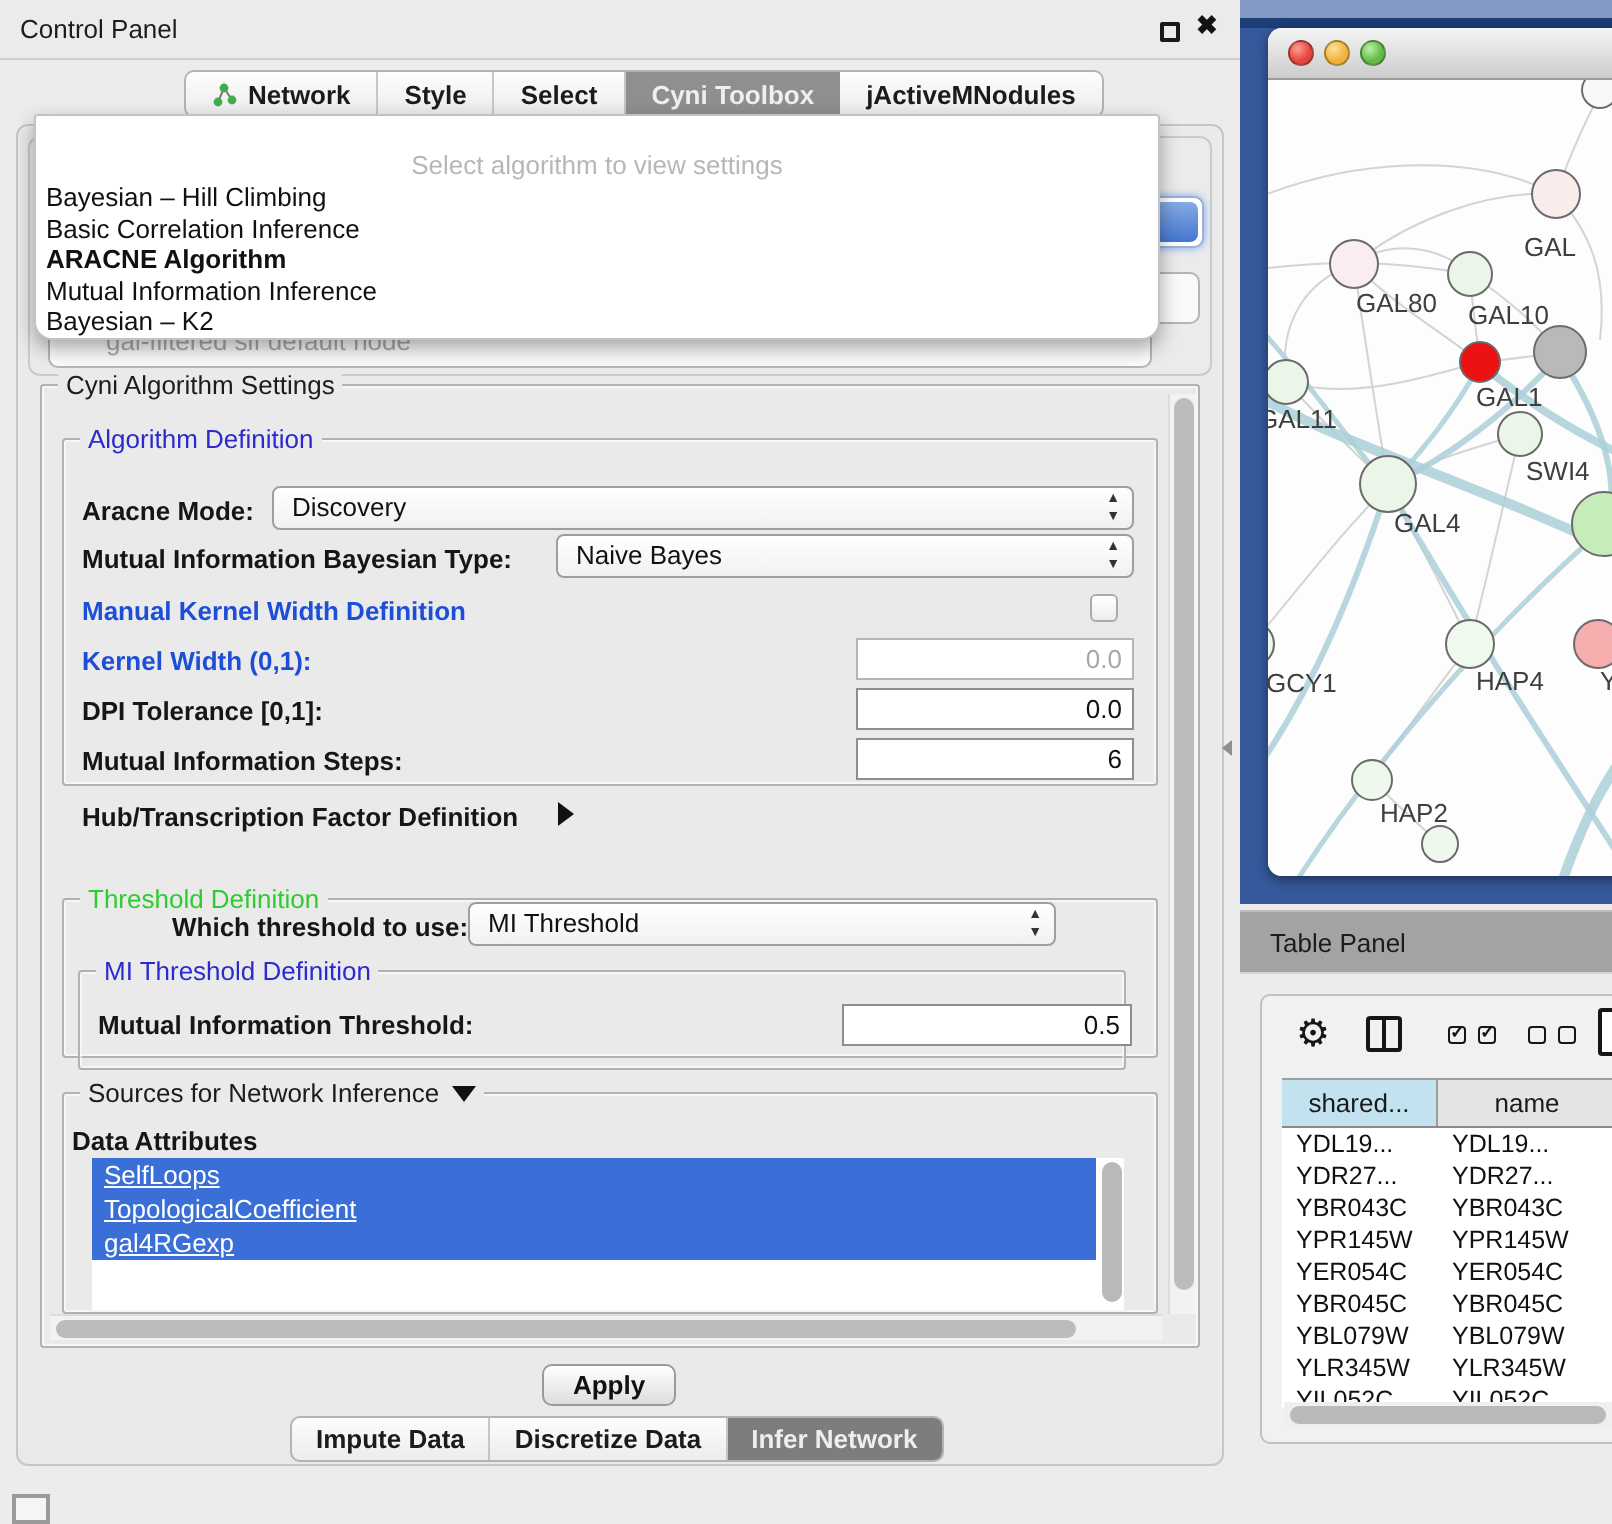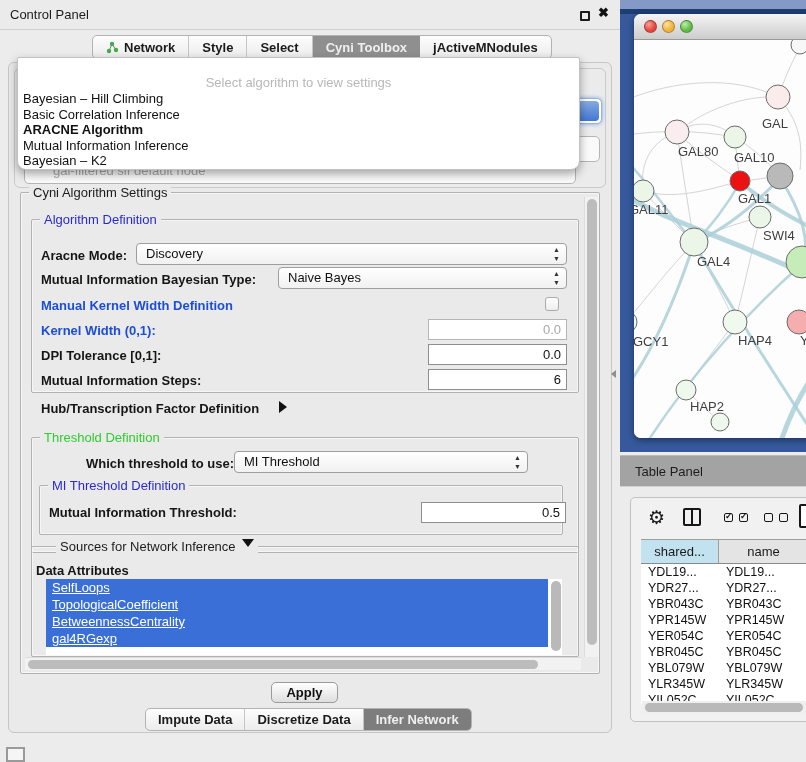--- a/index.html
+++ b/index.html
@@ -202,46 +202,45 @@
     <div class="lab dis" style="left:20px; top:130px;">Kernel Width (0,1):</div>
     <div class="field dis" style="left:407px; top:126px; width:139px;">0.0</div>
     <div class="lab" style="left:20px; top:155px;">DPI Tolerance [0,1]:</div>
     <div class="field" style="left:407px; top:151px; width:139px;">0.0</div>
     <div class="lab" style="left:20px; top:180px;">Mutual Information Steps:</div>
     <div class="field" style="left:407px; top:176px; width:139px;">6</div>
 
     <div class="lab" style="left:20px; top:208px;">Hub/Transcription Factor Definition</div>
     <div class="tri-right" style="left:258px; top:208px;"></div>
 
-    <div class="gbox" style="left:10px; top:244px; width:548px; height:116px;">
+    <div class="gbox" style="left:10px; top:256px; width:548px; height:80px;">
       <div class="glabel green">Threshold Definition</div>
     </div>
     <div class="lab" style="left:65px; top:263px;">Which threshold to use:</div>
     <div class="combo" style="left:213px; top:258px; width:294px;">
       <span>MI Threshold</span>
       <span class="arrows">▲<br>▼</span>
     </div>
     <div class="gbox" style="left:18px; top:292px; width:524px; height:50px;">
       <div class="glabel blue">MI Threshold Definition</div>
     </div>
     <div class="lab" style="left:28px; top:312px;">Mutual Information Threshold:</div>
     <div class="field" style="left:400px; top:309px; width:145px;">0.5</div>
 
     <div class="gbox" style="left:10px; top:353px; width:548px; height:111px;">
-      <div class="glabel black" style="display:flex; margin-left:16px;">
+      <div class="glabel black" style="display:flex; align-items:center;">
         <span>Sources for Network Inference</span>
         <span class="tri-down" style="position:static; margin-left:6px;"></span>
       </div>
     </div>
     <div class="lab" style="left:15px; top:370px;">Data Attributes</div>
     <div class="attr-list">
       <div class="list-vscroll"></div>
     <div class="attr-item">SelfLoops</div>
         <div class="attr-item">TopologicalCoefficient</div>
-        <div class="attr-item">BetweennessCentrality</div>
         <div class="attr-item">gal4RGexp</div>
       </div>
 
     <div class="vscroll-track">
         <div class="vscroll-thumb"></div>
       </div>
     <div class="hscroll">
         <div class="thumb"></div>
       </div>
   </div>

